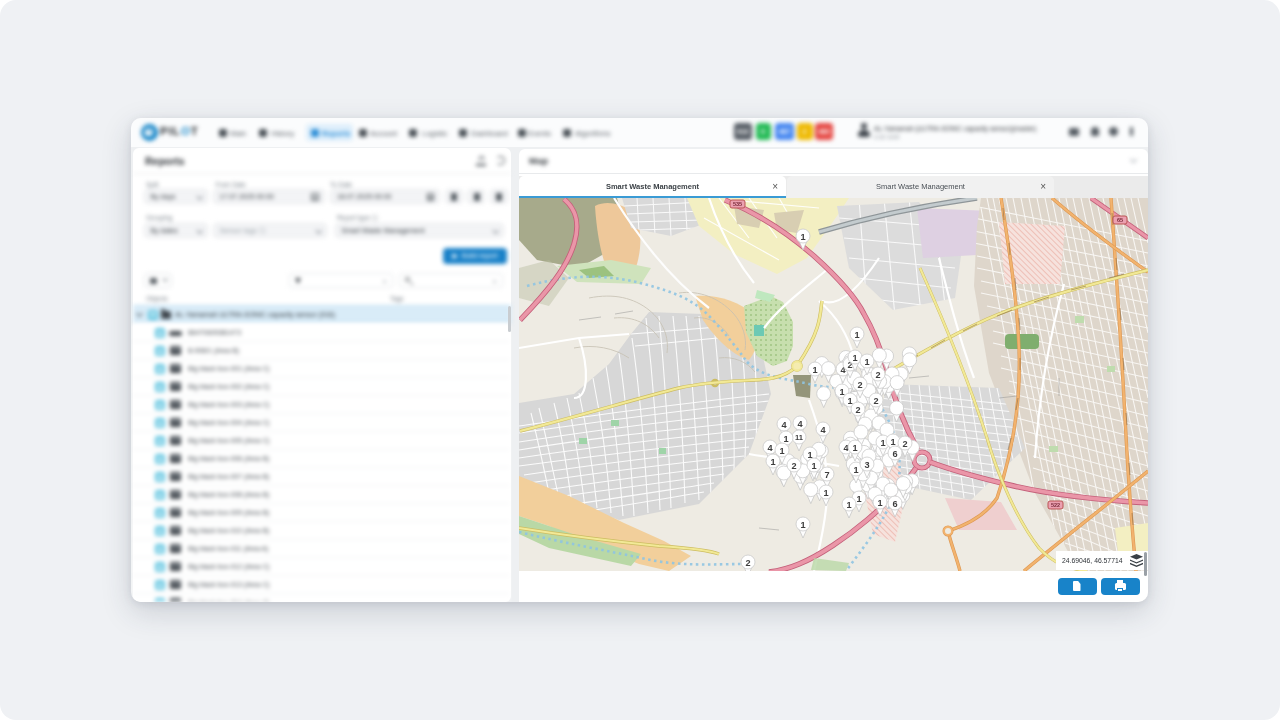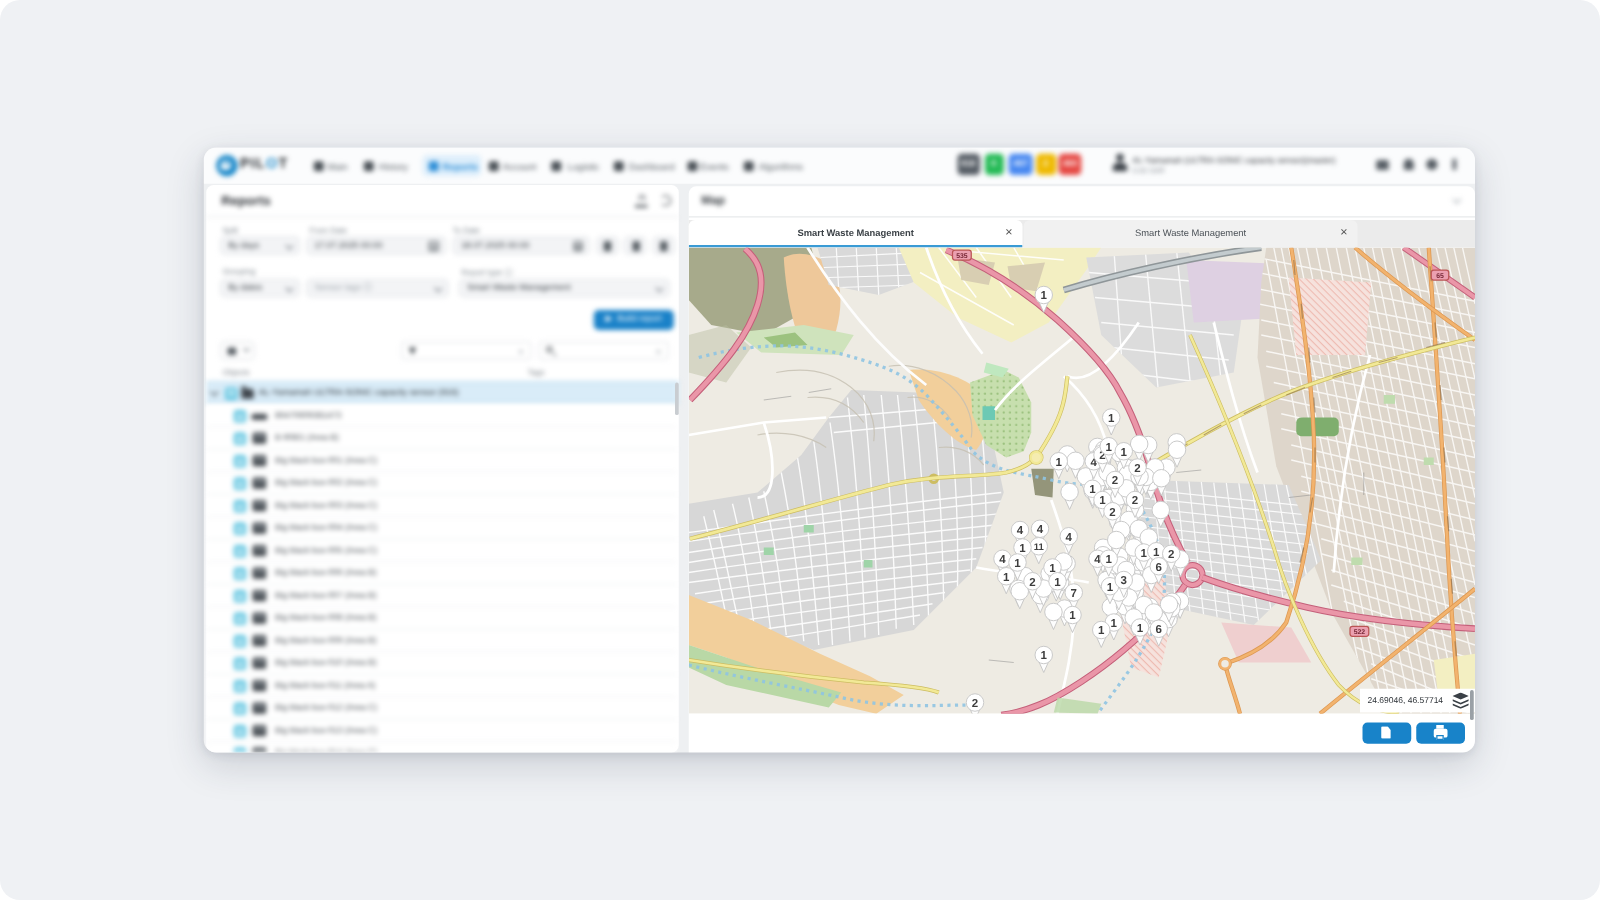--- a/index.html
+++ b/index.html
@@ -1,17 +1,17 @@
 <!DOCTYPE html>
 <html><head><meta charset="utf-8">
 <style>
 * { margin:0; padding:0; box-sizing:border-box; }
 html,body { width:1280px; height:720px; background:#fff; font-family:"Liberation Sans", sans-serif; overflow:hidden; }
 .bg { position:absolute; left:0; top:0; width:1280px; height:720px; background:#eff1f4; border-radius:16px; }
-.app { position:absolute; left:131px; top:118px; width:1017px; height:484px; background:#eef0f2; border-radius:10px; box-shadow:0 10px 30px rgba(40,50,70,0.18), 0 2px 8px rgba(40,50,70,0.10); overflow:hidden;margin-left:32px; }
+.app { position:absolute; left:131px; top:118px; width:1017px; height:484px; background:#eef0f2; border-radius:10px; box-shadow:0 10px 30px rgba(40,50,70,0.18), 0 2px 8px rgba(40,50,70,0.10); overflow:hidden; }
 .nav { position:absolute; left:0; top:0; width:1017px; height:29px; background:#fbfcfd; }
 .blur2 { filter: blur(2.2px); }
 .abs { position:absolute; }
 .navtxt { font-size:7.5px; color:#5a6168; white-space:nowrap; }
 .nico { position:absolute; width:8px; height:8px; background:#4a5157; border-radius:2px; top:10.5px; }
 .badge { position:absolute; top:5px; height:17px; border-radius:3.5px; color:#fff; font-size:7px; font-weight:bold; text-align:center; line-height:17px; }
 .rc { position:absolute; background:#fff; }
 .lbl { position:absolute; font-size:6.4px; color:#7a828a; white-space:nowrap; }
 .fld { position:absolute; height:15.5px; background:#f3f4f6; border:1px solid #e4e6e9; border-radius:4px; font-size:7px; color:#3a4046; line-height:14px; padding-left:6px; white-space:nowrap; }
 .chev { position:absolute; right:5px; top:5.5px; width:5px; height:5px; border-right:1.3px solid #6a727a; border-bottom:1.3px solid #6a727a; transform:rotate(45deg) scale(1,0.9); transform-origin:center; margin-top:-1px; }

